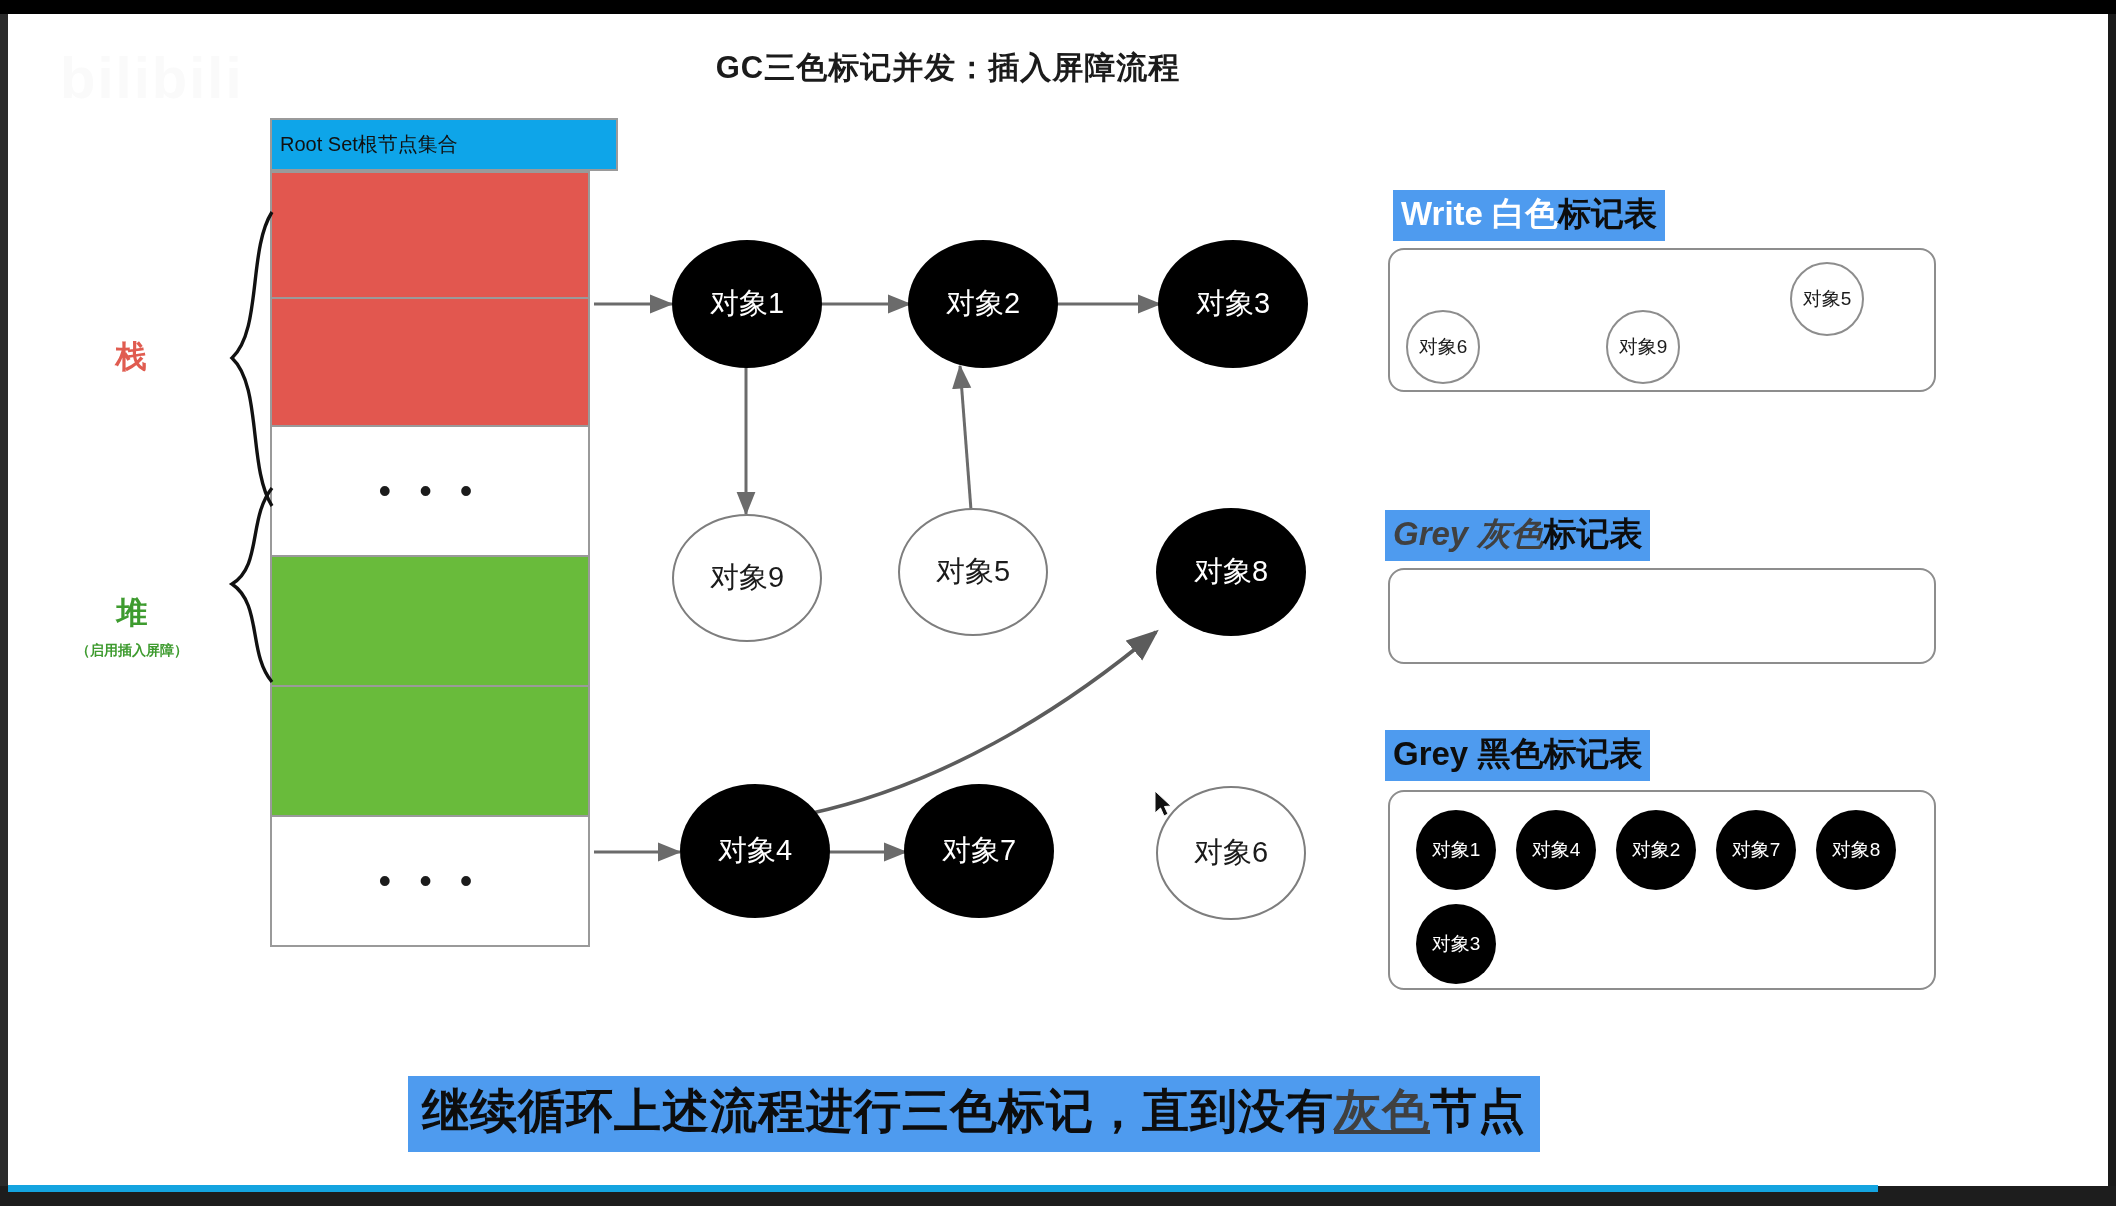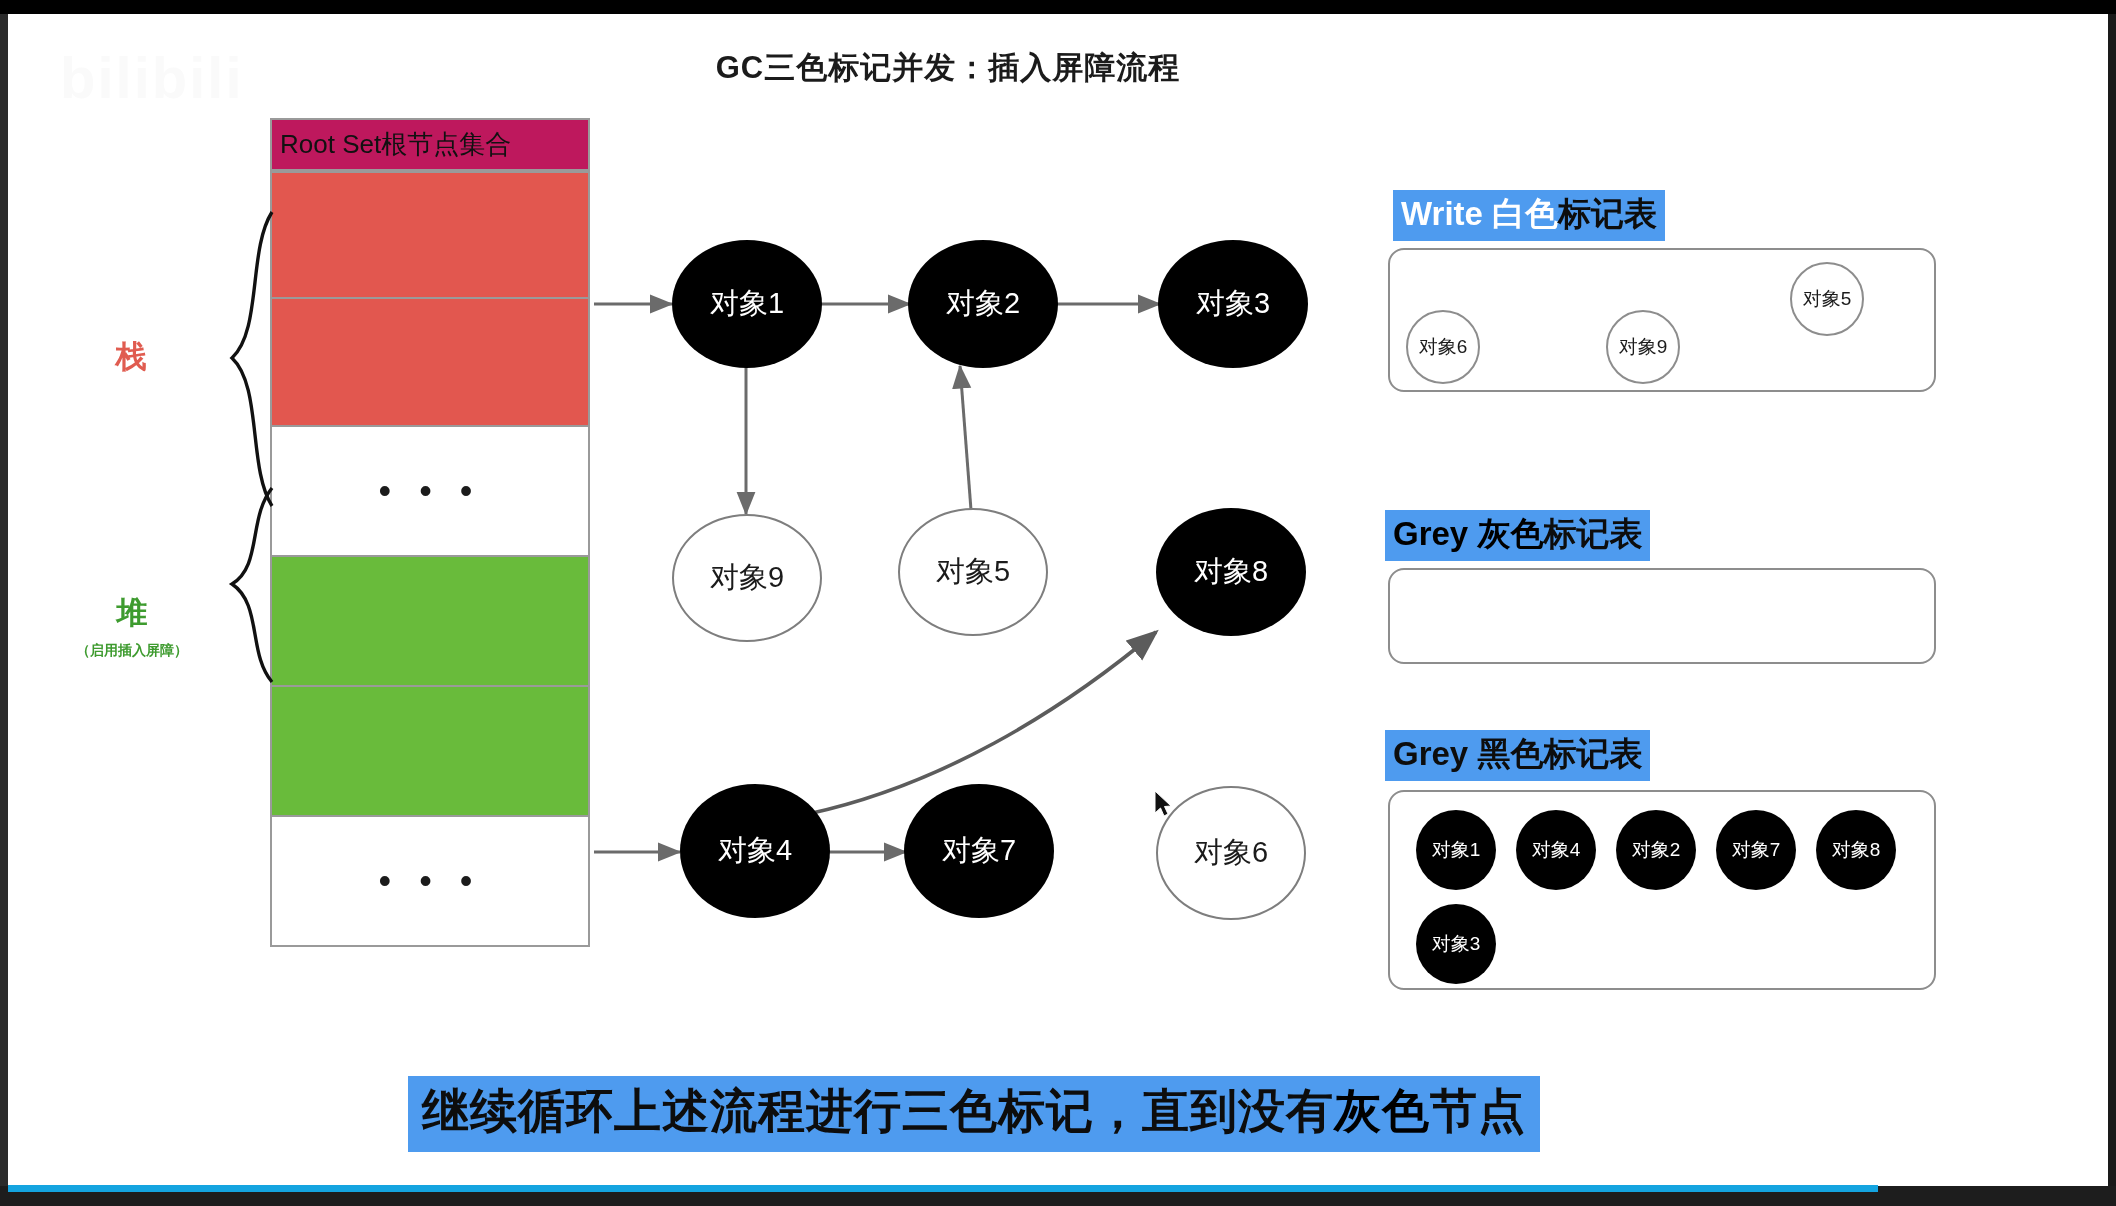--- a/index.html
+++ b/index.html
@@ -16,22 +16,22 @@
   .wm span{color:#f3f3f3;}
   .wm .faint{color:#fafafa;}
   
   .title{position:absolute;left:0;top:33px;width:1880px;text-align:center;font-size:31px;font-weight:bold;color:#1b1b1b;letter-spacing:1px;}
   
   .mem{position:absolute;left:262px;top:104px;width:320px;}
   .mblock{box-sizing:border-box;border:2px solid #9a9a9a;border-top:none;position:relative;}
   .mblock.first{border-top:2px solid #9a9a9a;}
   .prog{height:64px;background:#E6C324;border:2px solid #9a9a9a;box-sizing:border-box;
         display:flex;align-items:center;justify-content:center;color:#fff;font-size:28px;margin-left:8px;width:312px;}
-  .rootset{height:53px;background:#be185d;border:2px solid #9a9a9a;box-sizing:border-box;
-        display:flex;align-items:center;padding-left:8px;color:#111;font-size:26px;width:320px;}
+  .rootset{height:53px;background:#0ea5e9;border:2px solid #9a9a9a;box-sizing:border-box;
+        display:flex;align-items:center;padding-left:8px;color:#111;font-size:20px;width:348px;}
   .red{height:128px;background:#E2574F;}
   .green{height:130px;background:#69BB3B;}
   .blank{height:130px;background:#fff;display:flex;align-items:center;justify-content:center;}
   .dots{font-size:36px;letter-spacing:9px;color:#1b1b1b;line-height:10px;}
   
   .brk{position:absolute;font-size:0;color:#111;}
   .blabel{position:absolute;font-size:31px;font-weight:bold;text-align:center;}
   .blabel small{display:block;font-size:14px;font-weight:bold;margin-top:8px;}
   
   .node{position:absolute;display:flex;align-items:center;justify-content:center;
@@ -40,22 +40,22 @@
   .node.white{background:#fff;color:#1b1b1b;border:2px solid #7e7e7e;}
   
   .tbl-hd{position:absolute;background:#4E9BEF;padding:2px 8px 4px 8px;font-size:33px;font-weight:bold;white-space:nowrap;z-index:3;}
   .tbl-box{position:absolute;border:2px solid #8d8d8d;border-radius:16px;background:#fff;box-sizing:border-box;}
   .chip{position:absolute;display:flex;align-items:center;justify-content:center;border-radius:50%;font-size:19px;box-sizing:border-box;}
   .chip.black{background:#000;color:#fff;}
   .chip.white{background:#fff;color:#1b1b1b;border:2px solid #8d8d8d;}
   
   .caption{position:absolute;left:400px;top:1062px;background:#4E9BEF;padding:4px 14px 9px 14px;
            font-size:47px;font-weight:bold;color:#0d0d0d;white-space:nowrap;letter-spacing:1px;}
-  .caption .grey{color:#000000;}
-  .hd-w{color:#fff;} .hd-g{color:#000000;} .hd-b{color:#0d0d0d;}
+  .caption .grey{color:#404040;text-decoration:underline;}
+  .hd-w{color:#fff;} .hd-g{color:#404040;font-style:italic;} .hd-b{color:#0d0d0d;}
   .cursor{position:absolute;z-index:30;}
 </style>
 </head>
 <body>
 
 <div id="stage">
 
   <div class="bar-left"></div>
   <div class="bar-top"></div>
 

